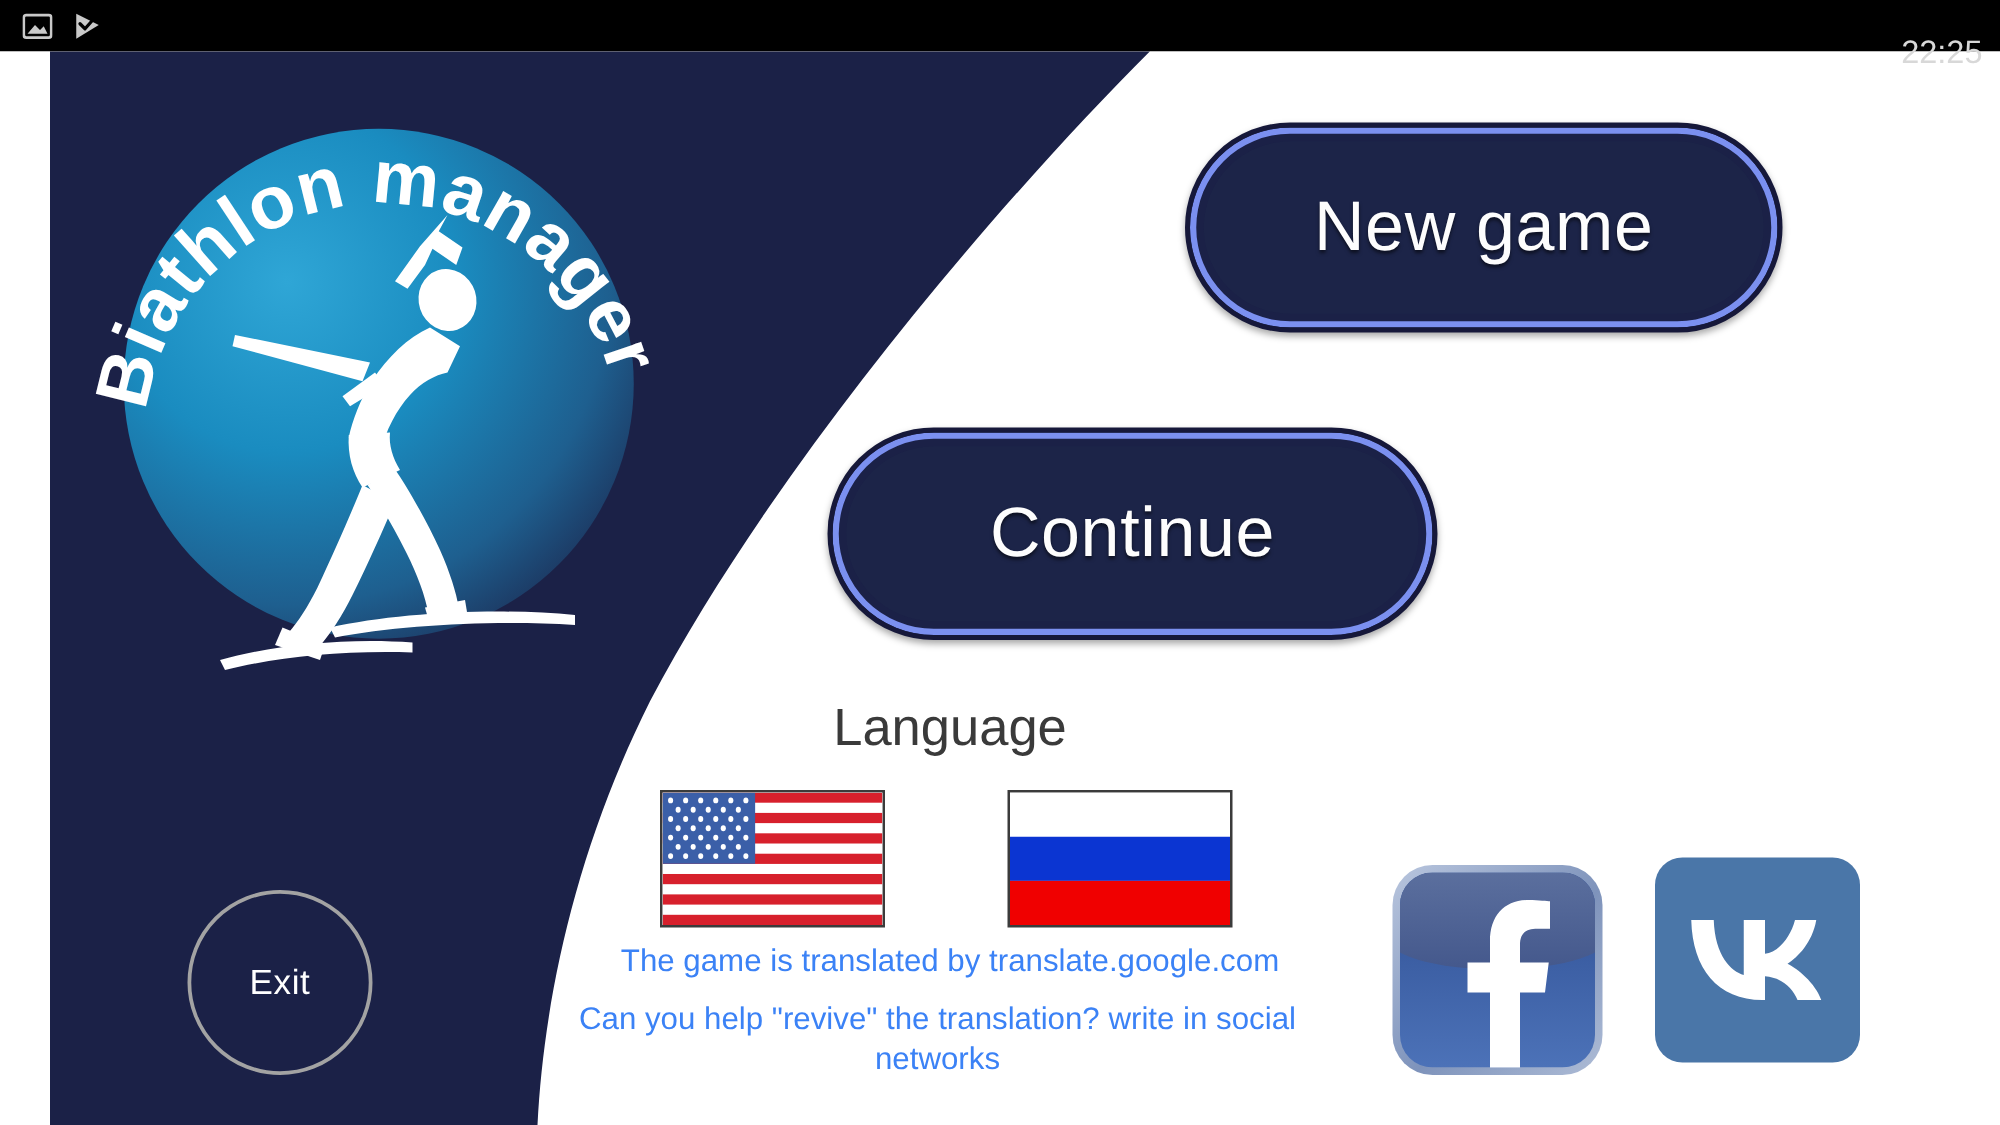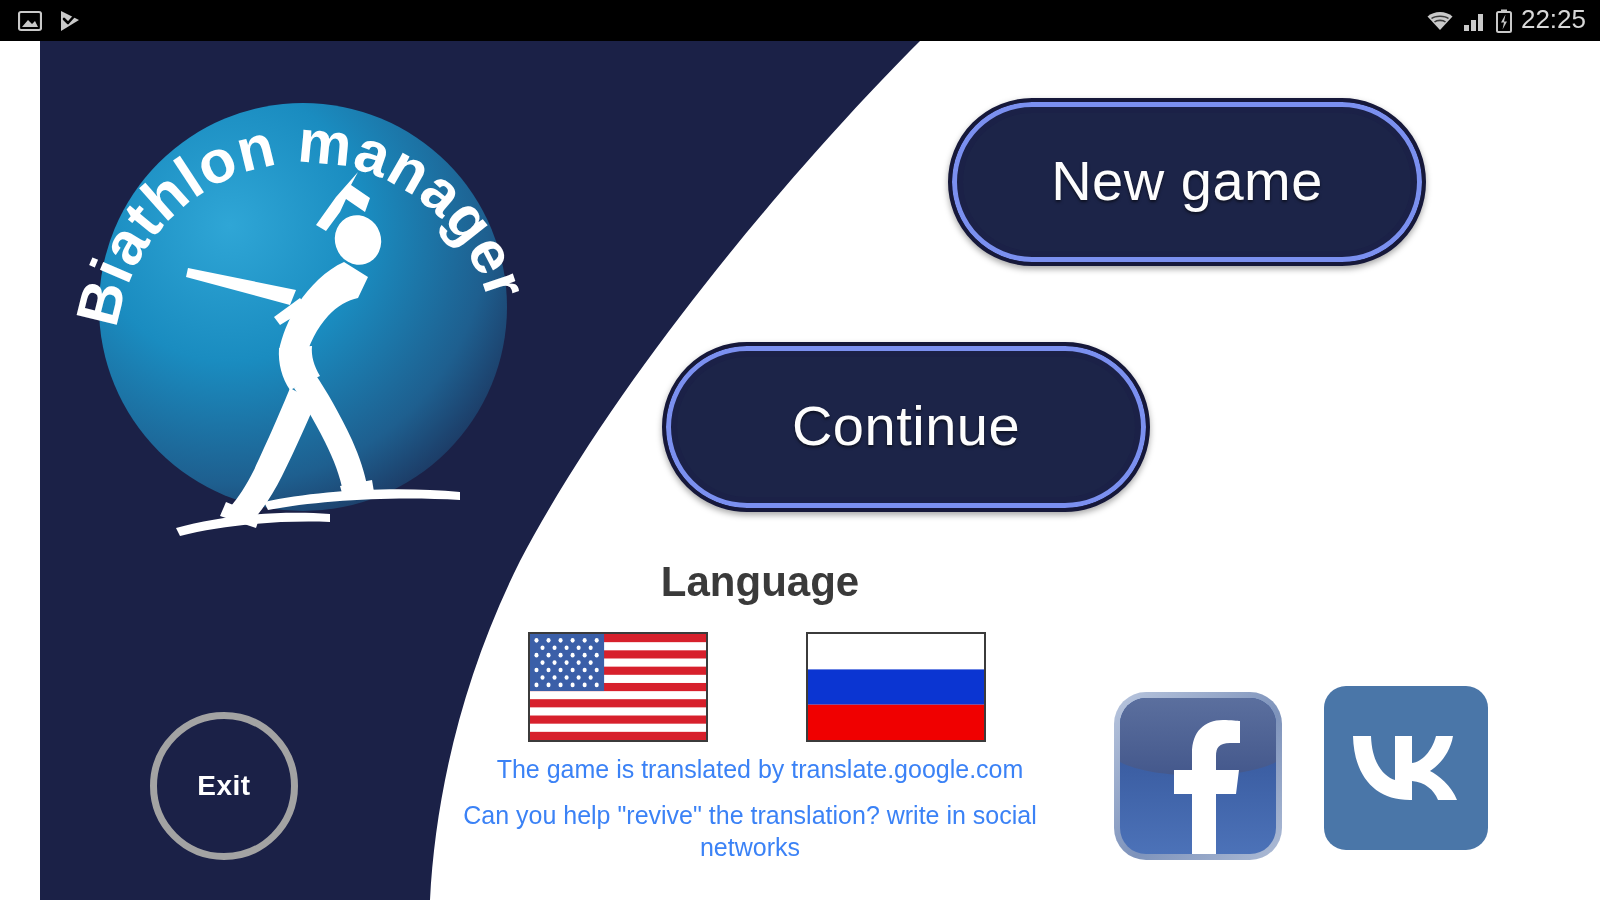--- a/index.html
+++ b/index.html
@@ -17,21 +17,21 @@
   }
 
   
   #statusbar {
     position: absolute; left: 0; top: 0;
     width: 1600px; height: 41px;
     background: #000000;
     z-index: 60;
   }
   .sb-left { position: absolute; left: 18px; top: 0; height: 41px; display: flex; align-items: center; gap: 16px; }
-  .sb-right { position: absolute; right: 14px; top: 0; height: 41px; display: flex; align-items: center; gap: 9px; }
+  .sb-right { position: absolute; right: 14px; top: 0; height: 41px; display: flex; align-items: center; gap: 9px; flex-direction: column; }
   .sb-time {
     color: #d8d8d8; font-size: 26px; letter-spacing: 0px;
     font-family: "Liberation Sans", sans-serif;
     position: relative; top: -1px;
   }
   .sbicon { display: block; }
 
   
   #navy-panel {
     position: absolute; left: 0; top: 41px;
@@ -61,27 +61,26 @@
     letter-spacing: 1px;
     text-shadow: 0 2px 3px rgba(0,0,0,0.45);
     z-index: 14;
   }
 
   
   #exit-button {
     position: absolute;
     left: 150px; top: 712px;
     width: 148px; height: 148px;
-    border: 7px solid #a3a3a3;
+    border: 3px solid #a3a3a3;
     border-radius: 50%;
     background: transparent;
     display: flex; align-items: center; justify-content: center;
     z-index: 16;
     cursor: pointer;
-    font-weight: bold;
   }
   #exit-button .lbl {
     color: #ffffff;
     font-size: 28px;
     letter-spacing: 0.5px;
   }
 
   
   .pill {
     position: absolute;
@@ -109,21 +108,20 @@
 
   
   #language-label {
     position: absolute;
     left: 470px; top: 558px;
     width: 580px;
     text-align: center;
     color: #3a3a3a;
     font-size: 42px;
     z-index: 20;
-    font-weight: bold;
   }
   .flag {
     position: absolute;
     width: 180px; height: 110px;
     z-index: 22;
     cursor: pointer;
     border: 2px solid #3b3b3b;
     overflow: hidden;
     background: #fff;
   }

